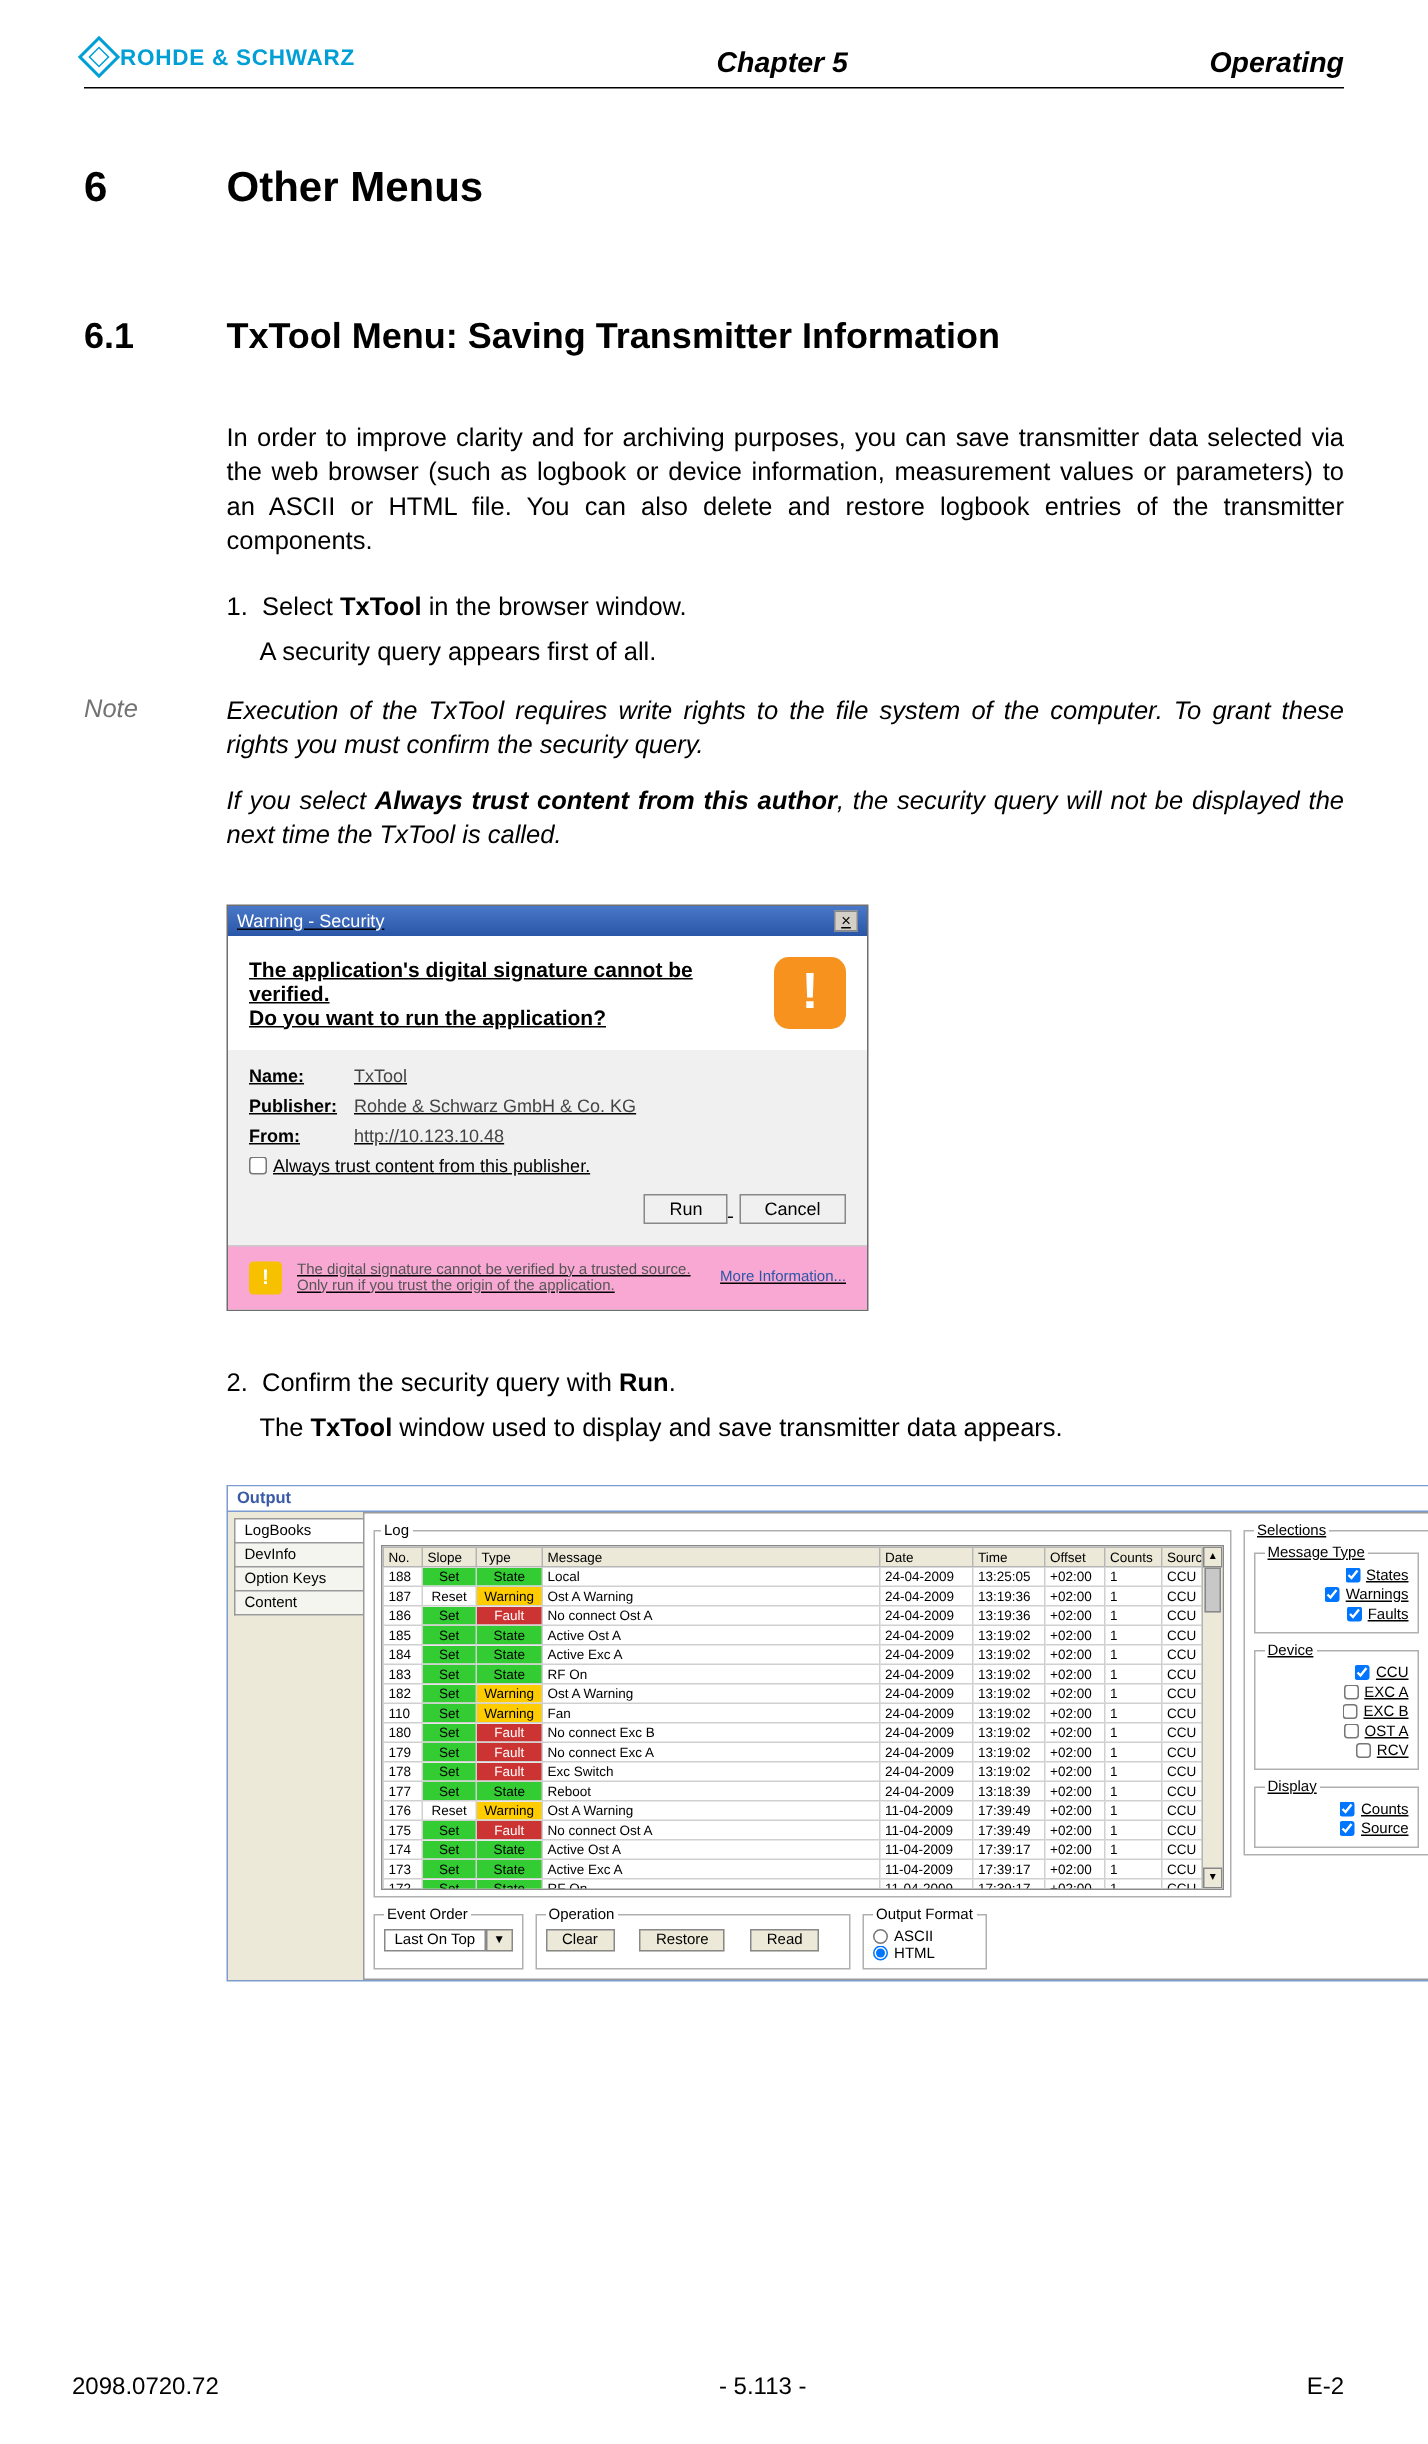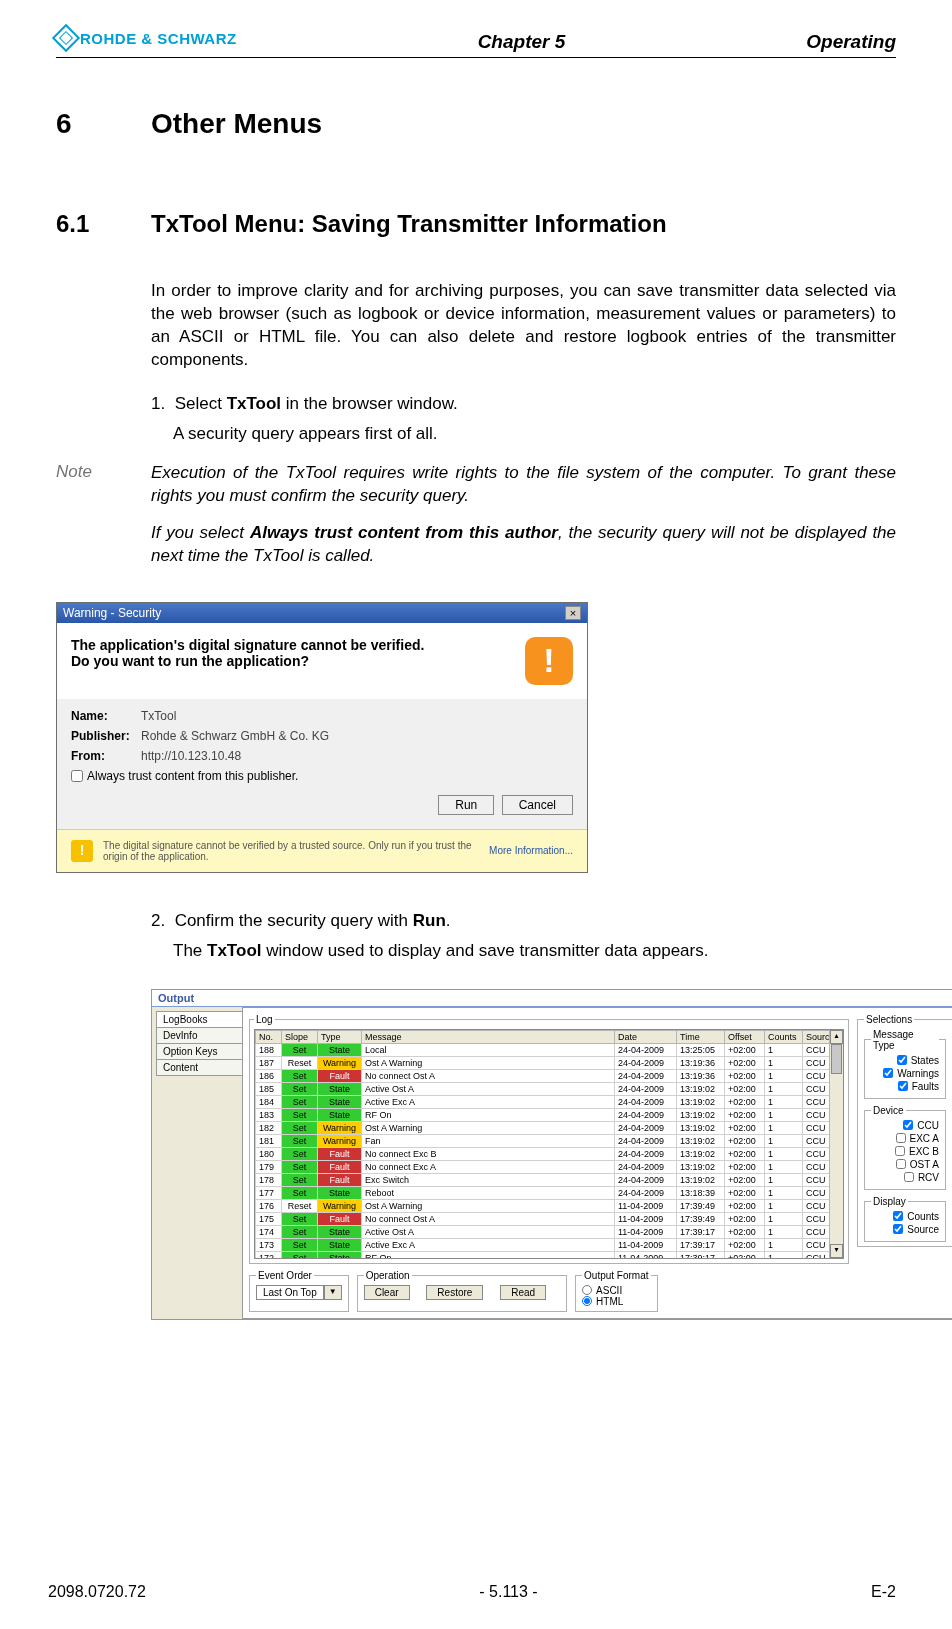--- a/index.html
+++ b/index.html
@@ -28,35 +28,35 @@
   ol.steps .step-line { font-size: 17px; }
   ol.steps .step-num { display: inline-block; }
   ol.steps .sub { margin-left: 22px; margin-top: 10px; font-size: 17px; }
 
   .note-block { display: flex; margin-top: 18px; margin-bottom: 10px; }
   .note-label { width: 95px; font-style: italic; color: #737373; font-size: 17px; flex-shrink: 0; }
   .note-text { font-style: italic; font-size: 17px; text-align: justify; line-height: 1.35; }
   .note-text p { margin-bottom: 14px; }
 
   
-  .dialog-shot { width: 532px; border: 1px solid #6e6e6e; margin-top: 20px; margin-bottom: 38px; font-family: Tahoma, Arial, sans-serif; }
+  .dialog-shot { margin-left: 95px; width: 428px; border: 1px solid #6e6e6e; margin-top: 20px; margin-bottom: 38px; font-family: Tahoma, Arial, sans-serif; text-decoration: underline; }
   .dlg-title { background: linear-gradient(#4a78c9, #2a56a7); color: #fff; font-size: 12px; padding: 3px 6px; display: flex; justify-content: space-between; align-items: center; }
   .dlg-close { background: #d4d0c8; color: #000; width: 16px; height: 14px; font-size: 11px; display: inline-flex; align-items: center; justify-content: center; border: 1px solid #888; }
   .dlg-body { background: #fff; padding: 14px; display: flex; gap: 14px; font-size: 14px; font-weight: bold; }
   .dlg-warn-icon { width: 48px; height: 48px; border-radius: 10px; background: #f7921e; position: relative; flex-shrink: 0; }
   .dlg-warn-icon::after { content: "!"; position: absolute; top: 50%; left: 50%; transform: translate(-50%,-52%); color: #fff; font-size: 34px; font-weight: bold; }
   .dlg-mid { background: #f0f0f0; padding: 10px 14px 14px; font-size: 12px; }
   .dlg-row { display: flex; margin-bottom: 6px; }
   .dlg-row .k { width: 70px; font-weight: bold; }
   .dlg-row .v { color: #444; }
   .dlg-chk { margin-top: 6px; font-size: 12px; display: flex; align-items: center; gap: 4px; }
   .dlg-chk input { width: 12px; height: 12px; }
   .dlg-btns { text-align: right; margin-top: 12px; }
   .dlg-btns button { font-size: 12px; padding: 2px 16px; margin-left: 4px; background: #f0f0f0; border: 1px solid #888; }
-  .dlg-foot { background: #fef9c3; border-top: 1px solid #ccc; display: flex; align-items: center; padding: 10px 14px; gap: 10px; }
+  .dlg-foot { background: #f9a8d4; border-top: 1px solid #ccc; display: flex; align-items: center; padding: 10px 14px; gap: 10px; }
   .dlg-shield { width: 22px; height: 22px; background: #f7c100; border-radius: 3px; position: relative; flex-shrink: 0; }
   .dlg-shield::after { content: "!"; color: #fff; position: absolute; top: 50%; left: 50%; transform: translate(-50%,-55%); font-weight: bold; font-size: 14px; }
   .dlg-foot-txt { font-size: 10px; color: #555; flex: 1; }
   .dlg-more { font-size: 10px; color: #2a56a7; }
 
   
   .txtool-shot { margin-left: 95px; width: 810px; border: 1px solid #7b9bd2; font-family: Tahoma, Arial, sans-serif; font-size: 10px; margin-top: 28px; }
   .txt-title { background: #fff; color: #3a5aa8; font-weight: bold; font-size: 11px; padding: 2px 6px; border-bottom: 1px solid #7b9bd2; }
   .txt-body { display: flex; background: #ece9d8; }
   .txt-tabs { width: 90px; padding: 4px 0 4px 4px; }
@@ -84,21 +84,21 @@
   .txt-bottom { display: flex; gap: 8px; margin-top: 6px; }
   .txt-bottom fieldset { border: 1px solid #b0b0b0; padding: 4px 6px; font-size: 10px; }
   .txt-bottom legend { font-size: 10px; padding: 0 2px; }
   .sel-drop { display: inline-flex; }
   .sel-drop .box { border: 1px solid #888; background: #fff; padding: 1px 6px; font-size: 10px; }
   .sel-drop .btn { border: 1px solid #888; background: #ece9d8; padding: 1px 4px; font-size: 8px; }
   .op-btn { border: 1px solid #888; background: #ece9d8; padding: 1px 10px; font-size: 10px; margin-right: 14px; }
   .radio-row { display: flex; align-items: center; gap: 4px; font-size: 10px; }
   .radio-row input { width: 10px; height: 10px; }
 
-  .txt-side { width: 96px; display: flex; flex-direction: column; gap: 6px; }
+  .txt-side { width: 124px; display: flex; flex-direction: column; gap: 6px; text-decoration: underline; }
   .txt-side fieldset { border: 1px solid #b0b0b0; padding: 4px 6px; font-size: 10px; }
   .txt-side legend { font-size: 10px; padding: 0 2px; }
   .chk-row { display: flex; align-items: center; gap: 4px; font-size: 10px; margin-bottom: 2px; justify-content: flex-end; }
   .chk-row input { width: 10px; height: 10px; }
 
   
   .pagefoot { position: absolute; bottom: 28px; left: 48px; right: 56px; display: flex; justify-content: space-between; font-size: 16px; }
 </style>
 </head>
 <body>
@@ -298,21 +298,21 @@
                       <td class="slope-set">Set</td>
                       <td class="type-warning">Warning</td>
                       <td>Ost A Warning</td>
                       <td>24-04-2009</td>
                       <td>13:19:02</td>
                       <td>+02:00</td>
                       <td>1</td>
                       <td>CCU</td>
                     </tr>
                     <tr>
-                      <td>181</td>
+                      <td>110</td>
                       <td class="slope-set">Set</td>
                       <td class="type-warning">Warning</td>
                       <td>Fan</td>
                       <td>24-04-2009</td>
                       <td>13:19:02</td>
                       <td>+02:00</td>
                       <td>1</td>
                       <td>CCU</td>
                     </tr>
                     <tr>

